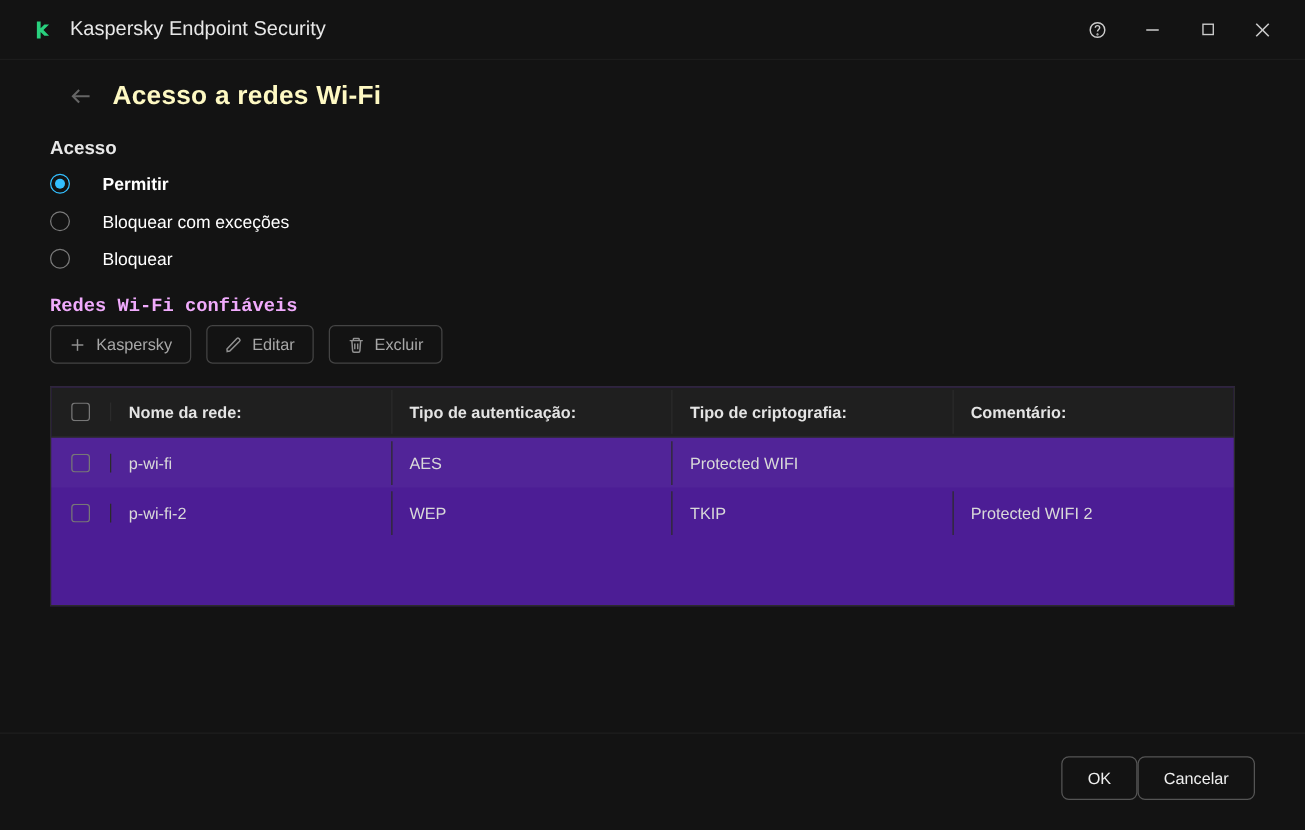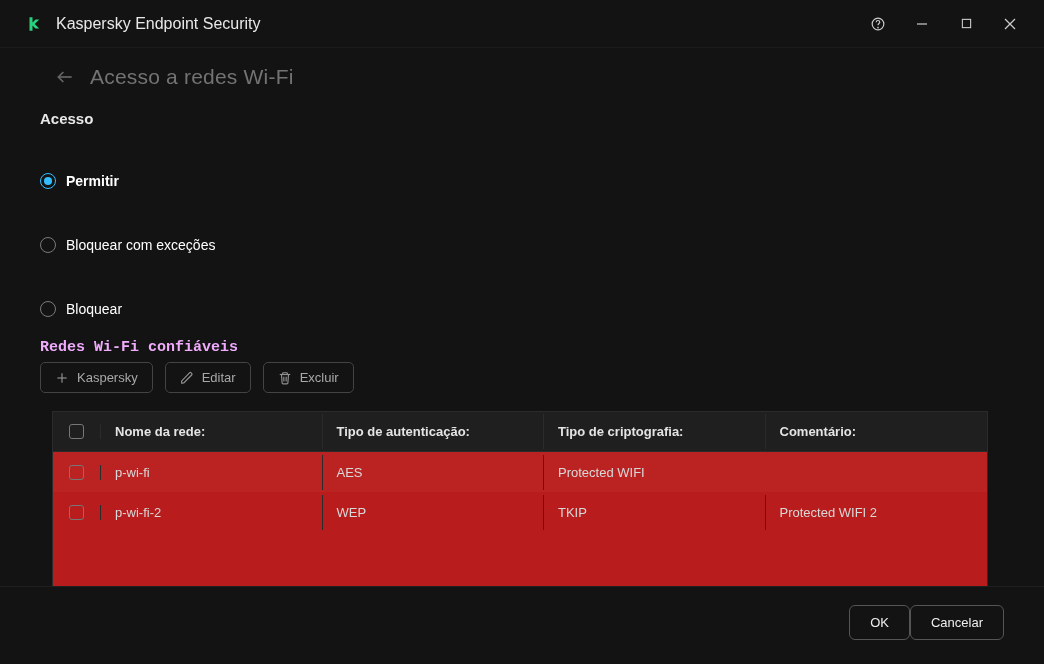--- a/index.html
+++ b/index.html
@@ -59,43 +59,42 @@
     display: inline-flex;
     align-items: center;
     justify-content: center;
     margin-right: 10px;
     color: #888;
     cursor: pointer;
   }
   .back-icon svg { opacity: .7; }
   .page-title {
     font-size: 21px;
-    font-weight: 400;
+    font-weight: 700;
     letter-spacing: 0.2px;
-    color: #737373;
+    color: #fef9c3;
   }
 
   
   .content {
     padding: 8px 56px 0 40px;
     flex: 1;
     overflow: auto;
   }
   .section-title {
     font-size: 15px;
     font-weight: 700;
     margin-bottom: 12px;
     color: #e8e8e8;
   }
   .radios { display: flex; flex-direction: column; gap: 14px; margin-bottom: 22px; }
   .radio-row {
-    display: flex; align-items: center; gap: 10px;
+    display: flex; align-items: center; gap: 26px;
     cursor: pointer;
     font-size: 14px;
-    margin-top: 34px;
   }
   .radio {
     width: 16px; height: 16px; border-radius: 50%;
     border: 1.5px solid #7a7a7a;
     display: inline-flex; align-items: center; justify-content: center;
     flex-shrink: 0;
   }
   .radio.selected {
     border-color: #33bfff;
     width: 16px; height: 16px;
@@ -126,23 +125,23 @@
     padding: 7px 14px;
     border-radius: 5px;
     font-size: 13px;
     cursor: pointer;
   }
   .btn svg { opacity: .85; }
 
   
   .table-wrap {
     border: 1px solid #2b2b2b;
-    height: 240px;
-    background: #b91c1c;
-    display: flex; flex-direction: column; margin-left: 12px;
+    height: 176px;
+    background: #4c1d95;
+    display: flex; flex-direction: column;
   }
   .thead, .trow {
     display: grid;
     grid-template-columns: 48px 1fr 1fr 1fr 1fr;
     align-items: center;
     min-height: 40px;
     font-size: 13px;
   }
   .thead {
     background: #1f1f1f;

